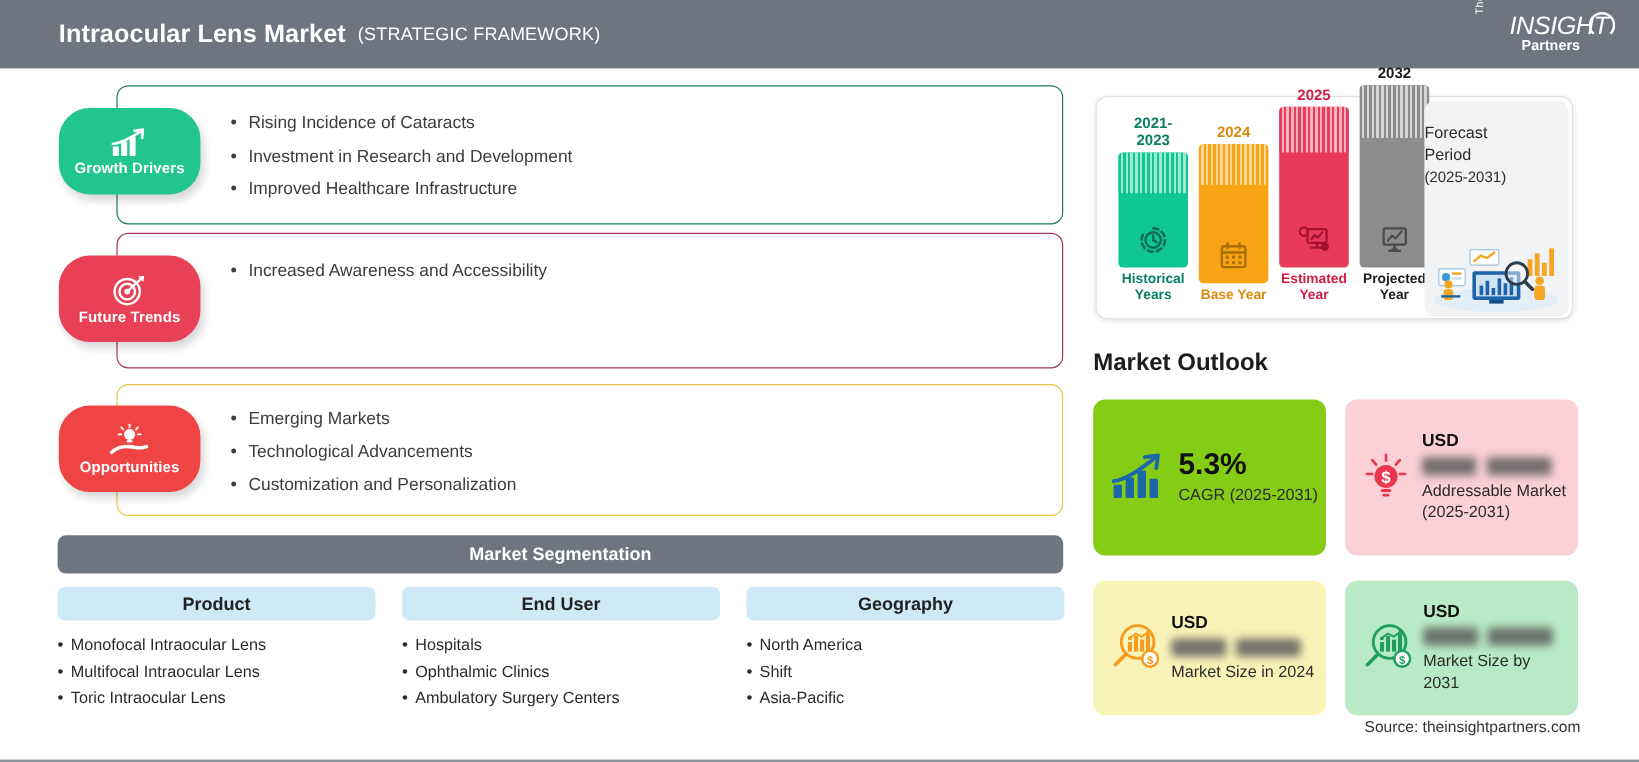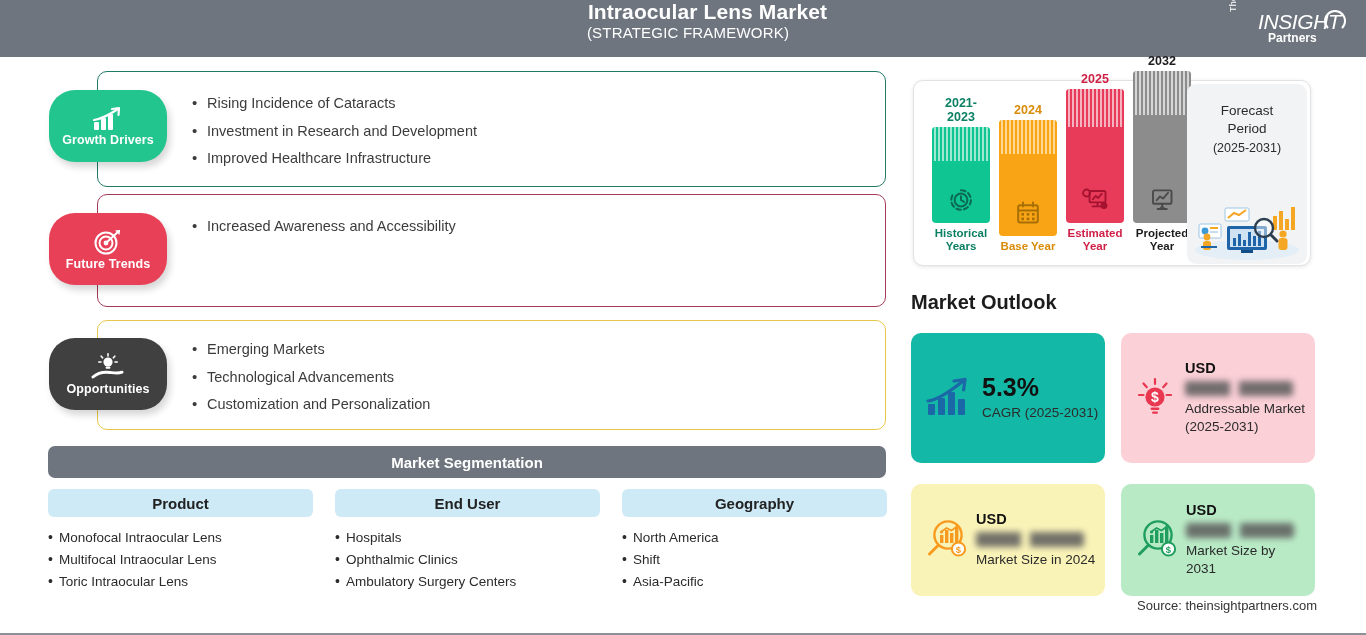--- a/index.html
+++ b/index.html
@@ -8,21 +8,21 @@
     font-family: "Liberation Sans", sans-serif;
     background: #ffffff;
     overflow: hidden;
   }
   .page { position: relative; width: 1366px; height: 635px; background: #fff;
           border-bottom: 2px solid #8a9199; }
 
   
   .header {
     position: absolute; left: 0; top: 0; width: 1366px; height: 57px;
-    background: #6e757e; display: flex; align-items: center; flex-direction: column;
+    background: #6e757e; display: flex; align-items: center;
   }
   .hdr-title {
     margin-left: 49px; color: #ffffff; font-size: 21px; font-weight: bold;
     letter-spacing: .1px;
   }
   .hdr-sub { color: #ffffff; font-size: 15px; margin-left: 10px; letter-spacing: .2px; }
   .logo { position: absolute; right: 18px; top: 8px; width: 120px; height: 42px; }
   .logo-the { position:absolute; left:0; top:4px; color:#fff; font-size:9px;
               transform: rotate(-90deg); transform-origin: left top;
               letter-spacing:.3px; }
@@ -86,21 +86,21 @@
   .tl-item { position: absolute; bottom: 11px; width: 58px; text-align: center; }
   .tl-year { font-size: 12.5px; font-weight: bold; margin-bottom: 3px; }
   .tl-bar { position: relative; width: 58px; border-radius: 4px; overflow: hidden;
             display:flex; align-items:flex-end; justify-content:center; }
   .tl-stripe { position:absolute; left:0; top:0; width:100%; }
   .tl-icon { position: relative; margin-bottom: 10px; z-index: 2; }
   .tl-cap { font-size: 11.5px; font-weight: bold; line-height: 1.18; margin-top: 4px; }
 
   .tl-forecast {
     position: absolute; right: 3px; top: 3px; width: 120px; height: 180px;
-    background: #f1f3f5; border-radius: 9px; text-align: center;
+    background: #f1f3f5; border-radius: 9px; text-align: left;
   }
   .tl-f-title { font-size: 13.5px; color: #2b2b2b; line-height: 1.35; margin-top: 18px; }
   .tl-f-sub { font-size: 12.5px; color: #2b2b2b; margin-top: 3px; }
 
   
   .mo-title { position: absolute; left: 911px; top: 291px; font-size: 20px;
               font-weight: bold; color: #1c1c1c; }
   .mo-card { position: absolute; border-radius: 10px; display: flex;
              align-items: center; }
   .mo-blur {
@@ -158,21 +158,21 @@
     </svg>
     <span class="badge-label">Future Trends</span>
   </div>
   <div class="panel-body" style="left:192px; top:219px;">
     <ul class="bullets">
       <li>Increased Awareness and Accessibility</li>
     </ul>
   </div>
 
   <div class="panel" style="left:97px; top:320px; width:789px; height:110px; border:1.5px solid #e8c84a;"></div>
-  <div class="badge" style="left:49px; top:338px; background:#404040;">
+  <div class="badge" style="left:49px; top:338px; background:#ef4444;">
     <svg width="34" height="28" viewBox="0 0 34 28">
       <circle cx="17" cy="9" r="4.6" fill="#fff"></circle>
       <rect x="14.6" y="13.6" width="4.8" height="2.2" rx="1" fill="#fff"></rect>
       <g stroke="#fff" stroke-width="1.6" stroke-linecap="round">
         <line x1="17" y1="0.8" x2="17" y2="3"></line>
         <line x1="10.2" y1="3.2" x2="11.6" y2="4.8"></line>
         <line x1="23.8" y1="3.2" x2="22.4" y2="4.8"></line>
         <line x1="7.8" y1="9" x2="10" y2="9"></line>
         <line x1="26.2" y1="9" x2="24" y2="9"></line>
       </g>
@@ -328,21 +328,21 @@
           <circle cx="92" cy="36" r="3.6"></circle>
             <rect x="87.5" y="40" width="9" height="12" rx="3"></rect>
         </g>
         <rect x="10" y="48" width="16" height="2" fill="#1f64a8"></rect>
       </svg>
     </div>
   </div>
 
   <div class="mo-title">Market Outlook</div>
 
-  <div class="mo-card" style="left:911px; top:333px; width:194px; height:130px; background:#14b8a6;">
+  <div class="mo-card" style="left:911px; top:333px; width:194px; height:130px; background:#84cc16;">
     <svg width="48" height="42" viewBox="0 0 48 42" style="margin-left:14px;flex:none;">
       <rect x="3" y="27" width="7" height="11" fill="#1b68a8" rx="1"></rect>
       <rect x="13" y="21" width="7" height="17" fill="#1b68a8" rx="1"></rect>
       <rect x="23" y="15" width="7" height="23" fill="#1b68a8" rx="1"></rect>
       <rect x="33" y="22" width="7" height="16" fill="#1b68a8" rx="1"></rect>
       <path d="M3 24 C12 23 22 17 38 4" stroke="#1b68a8" stroke-width="3.2" fill="none" stroke-linecap="round"></path>
       <path d="M29 4 L40 2.4 L38.6 13" stroke="#1b68a8" stroke-width="3.2" fill="none" stroke-linecap="round" stroke-linejoin="round"></path>
     </svg>
     <div style="margin-left:9px;">
       <div style="font-size:25px;font-weight:bold;color:#111;line-height:1.1;">5.3%</div>

